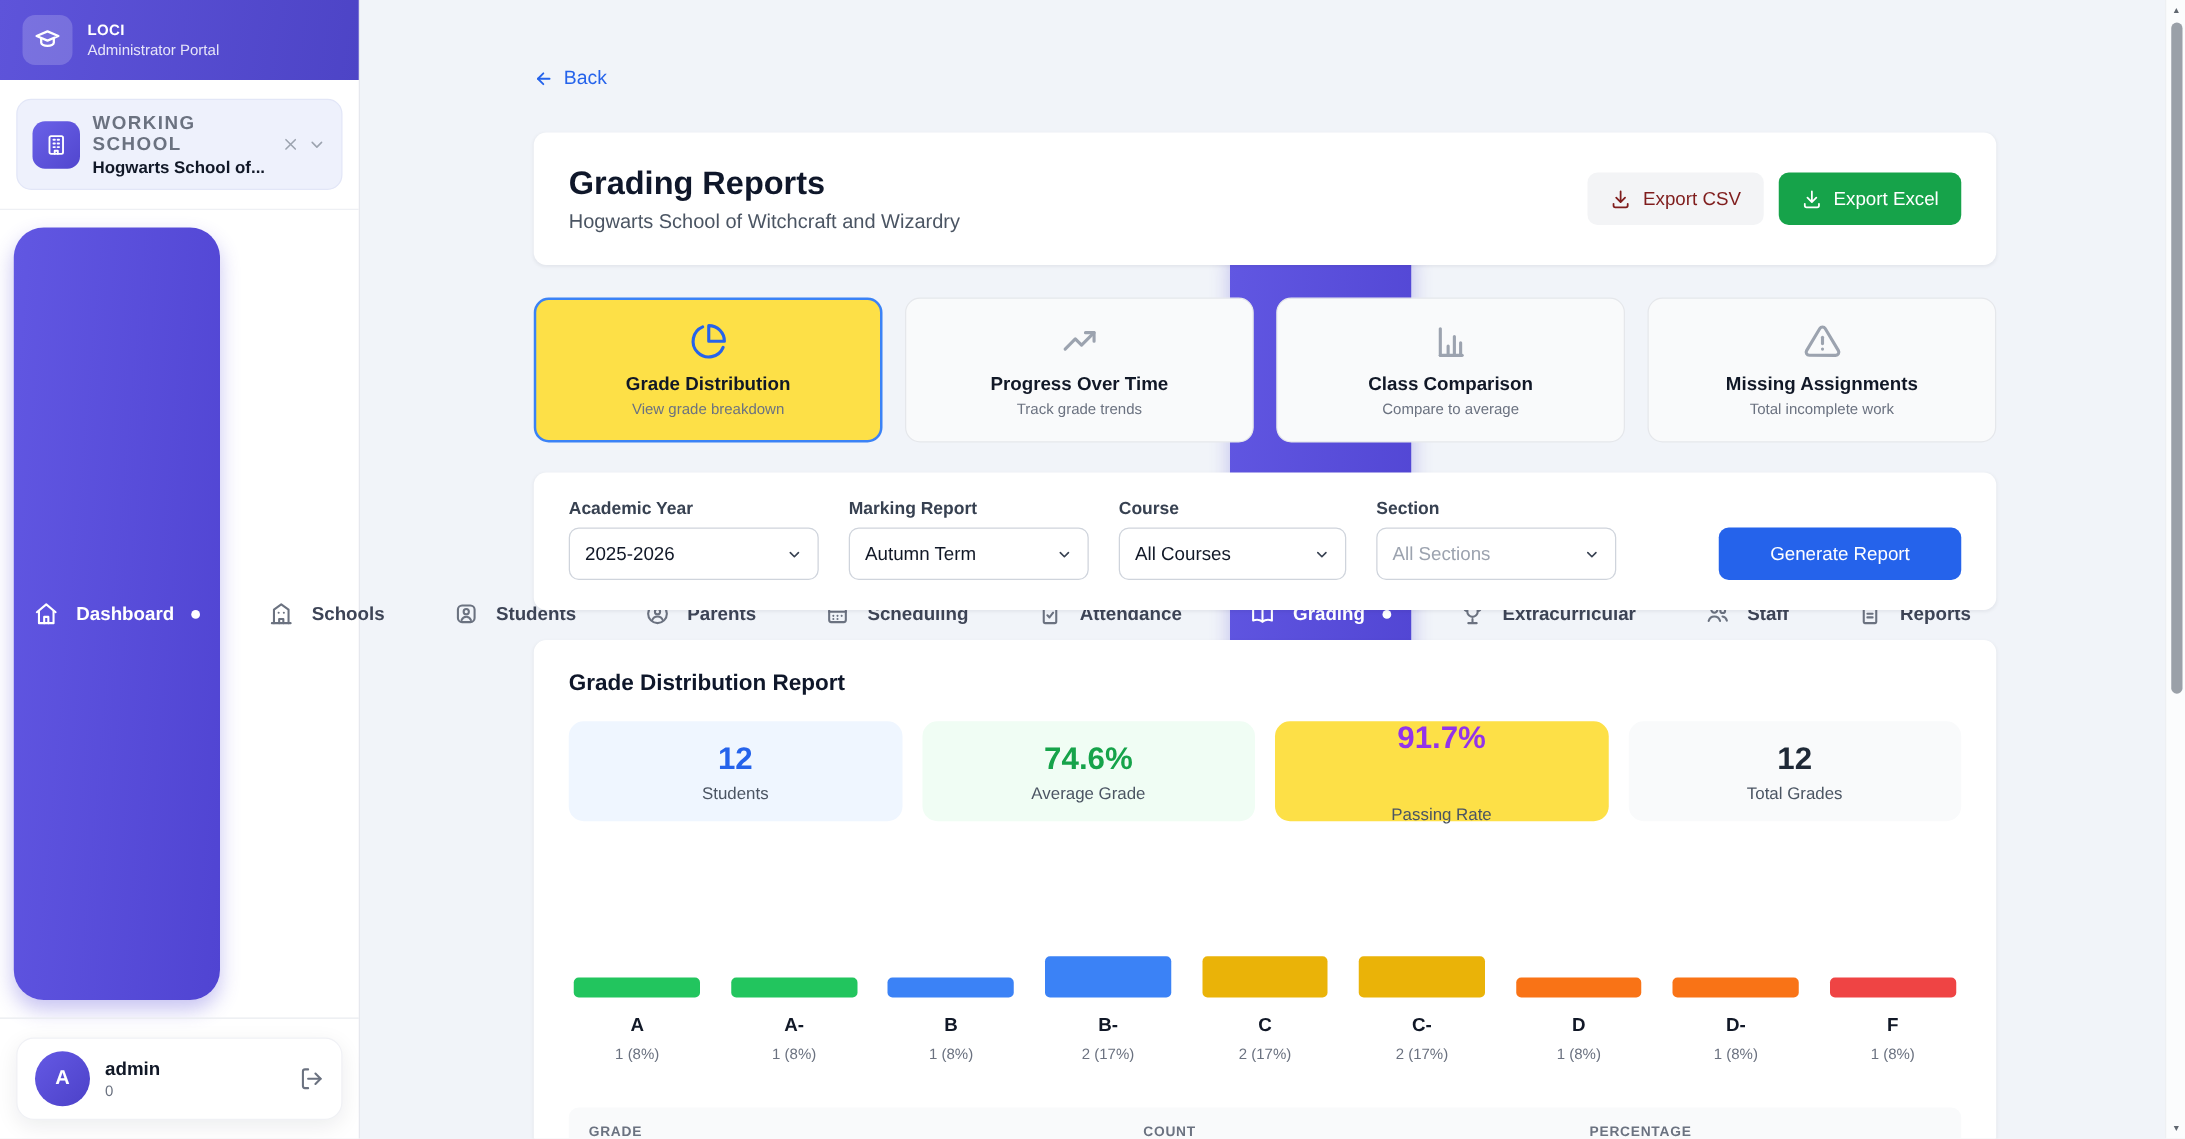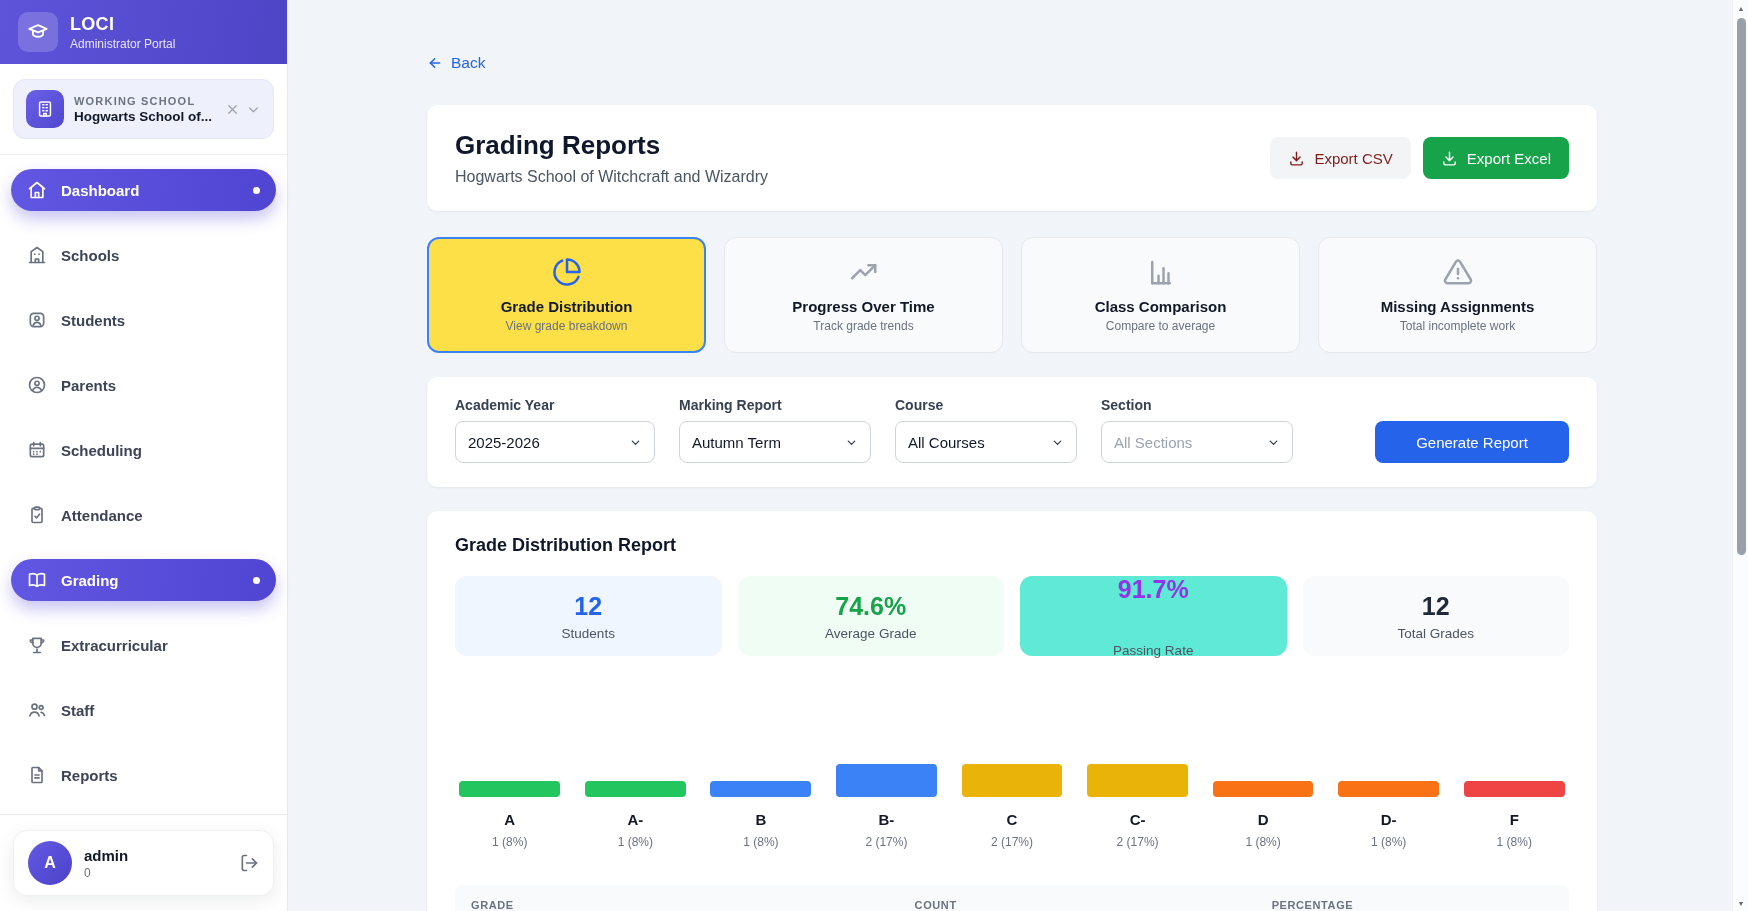--- a/index.html
+++ b/index.html
@@ -4,33 +4,33 @@
 <style>
   * { margin:0; padding:0; box-sizing:border-box; }
   html,body { width:1748px; height:911px; overflow:hidden; }
   body { font-family:"Liberation Sans", sans-serif; background:#f1f4f9; display:flex; color:#111827; }
   svg { display:block; }
 
   
   .sidebar { width:288px; min-width:288px; height:100%; background:#fff; border-right:1px solid #e6e8ee; display:flex; flex-direction:column; }
   .sb-header { height:64px; background:linear-gradient(100deg,#5e54da,#4d44c6); display:flex; align-items:center; gap:12px; padding:0 18px; }
   .logo-box { width:40px; height:40px; border-radius:10px; background:rgba(255,255,255,.18); display:flex; align-items:center; justify-content:center; color:#fff; }
-  .app-name { color:#fff; font-size:18px; font-weight:bold; letter-spacing:.3px; }
+  .app-name { color:#fff; font-size:12px; font-weight:bold; letter-spacing:.3px; }
   .app-sub { color:rgba(255,255,255,.85); font-size:12px; margin-top:2px; }
 
   .school-section { padding:15px 13px; border-bottom:1px solid #eef0f4; }
   .school-card { background:#eef1fc; border:1px solid #e2e6f7; border-radius:12px; padding:10px 12px; display:flex; align-items:center; gap:10px; }
   .school-icon { width:38px; height:38px; min-width:38px; border-radius:10px; background:linear-gradient(135deg,#6a61e8,#5146ce); display:flex; align-items:center; justify-content:center; color:#fff; }
   .school-meta { flex:1; min-width:0; }
-  .school-label { font-size:11px; letter-spacing:1.2px; color:#6b7280; font-weight:bold; }
+  .school-label { font-size:15px; letter-spacing:1.2px; color:#6b7280; font-weight:bold; }
   .school-name { font-size:13.5px; font-weight:bold; color:#111827; margin-top:2px; white-space:nowrap; }
   .school-actions { display:flex; align-items:center; gap:6px; color:#9ca3af; }
   .icon-btn { display:flex; align-items:center; justify-content:center; cursor:pointer; }
 
-  .nav { flex:1; padding:14px 11px; display:flex; flex-direction:column; gap:23px; }
+  .nav { flex:1; padding:14px 11px; display:flex; flex-direction:row; gap:23px; }
   .nav-item { display:flex; align-items:center; gap:14px; padding:11px 16px; border-radius:24px; font-size:15px; font-weight:bold; color:#3d4456; cursor:pointer; }
   .nav-item .nav-ic { color:#6b7280; }
   .nav-item.active { background:linear-gradient(95deg,#6157e2,#5044d2); color:#fff; box-shadow:0 8px 16px rgba(84,72,216,.32); }
   .nav-item.active .nav-ic { color:#fff; }
   .nav-dot { display:none; margin-left:auto; width:7px; height:7px; border-radius:50%; background:#fff; }
   .nav-item.active .nav-dot { display:block; }
 
   .sb-footer { border-top:1px solid #e9ebef; padding:15px 13px; }
   .user-card { background:#fff; border:1px solid #f0f1f5; border-radius:14px; box-shadow:0 5px 18px rgba(15,23,42,.08); padding:10px 14px; display:flex; align-items:center; gap:12px; }
   .avatar { width:44px; height:44px; border-radius:50%; background:linear-gradient(135deg,#6459e4,#4c41c8); color:#fff; font-size:16px; font-weight:bold; display:flex; align-items:center; justify-content:center; }
@@ -409,21 +409,21 @@
 
       <div class="stats-row">
         <div class="stat" style="background: rgb(239, 246, 255);">
           <div class="stat-value" style="color: rgb(37, 99, 235);">12</div>
           <div class="stat-label">Students</div>
         </div>
         <div class="stat" style="background: rgb(240, 253, 244);">
           <div class="stat-value" style="color: rgb(22, 163, 74);">74.6%</div>
           <div class="stat-label">Average Grade</div>
         </div>
-        <div class="stat" style="background: #5eead4; gap: 34px;">
+        <div class="stat" style="background: #fde047; gap: 34px;">
           <div class="stat-value" style="color: rgb(147, 51, 234);">91.7%</div>
           <div class="stat-label">Passing Rate</div>
         </div>
         <div class="stat" style="background: rgb(249, 250, 251);">
           <div class="stat-value" style="color: rgb(31, 41, 55);">12</div>
           <div class="stat-label">Total Grades</div>
         </div>
       </div>
 
       <div class="chart-row">

